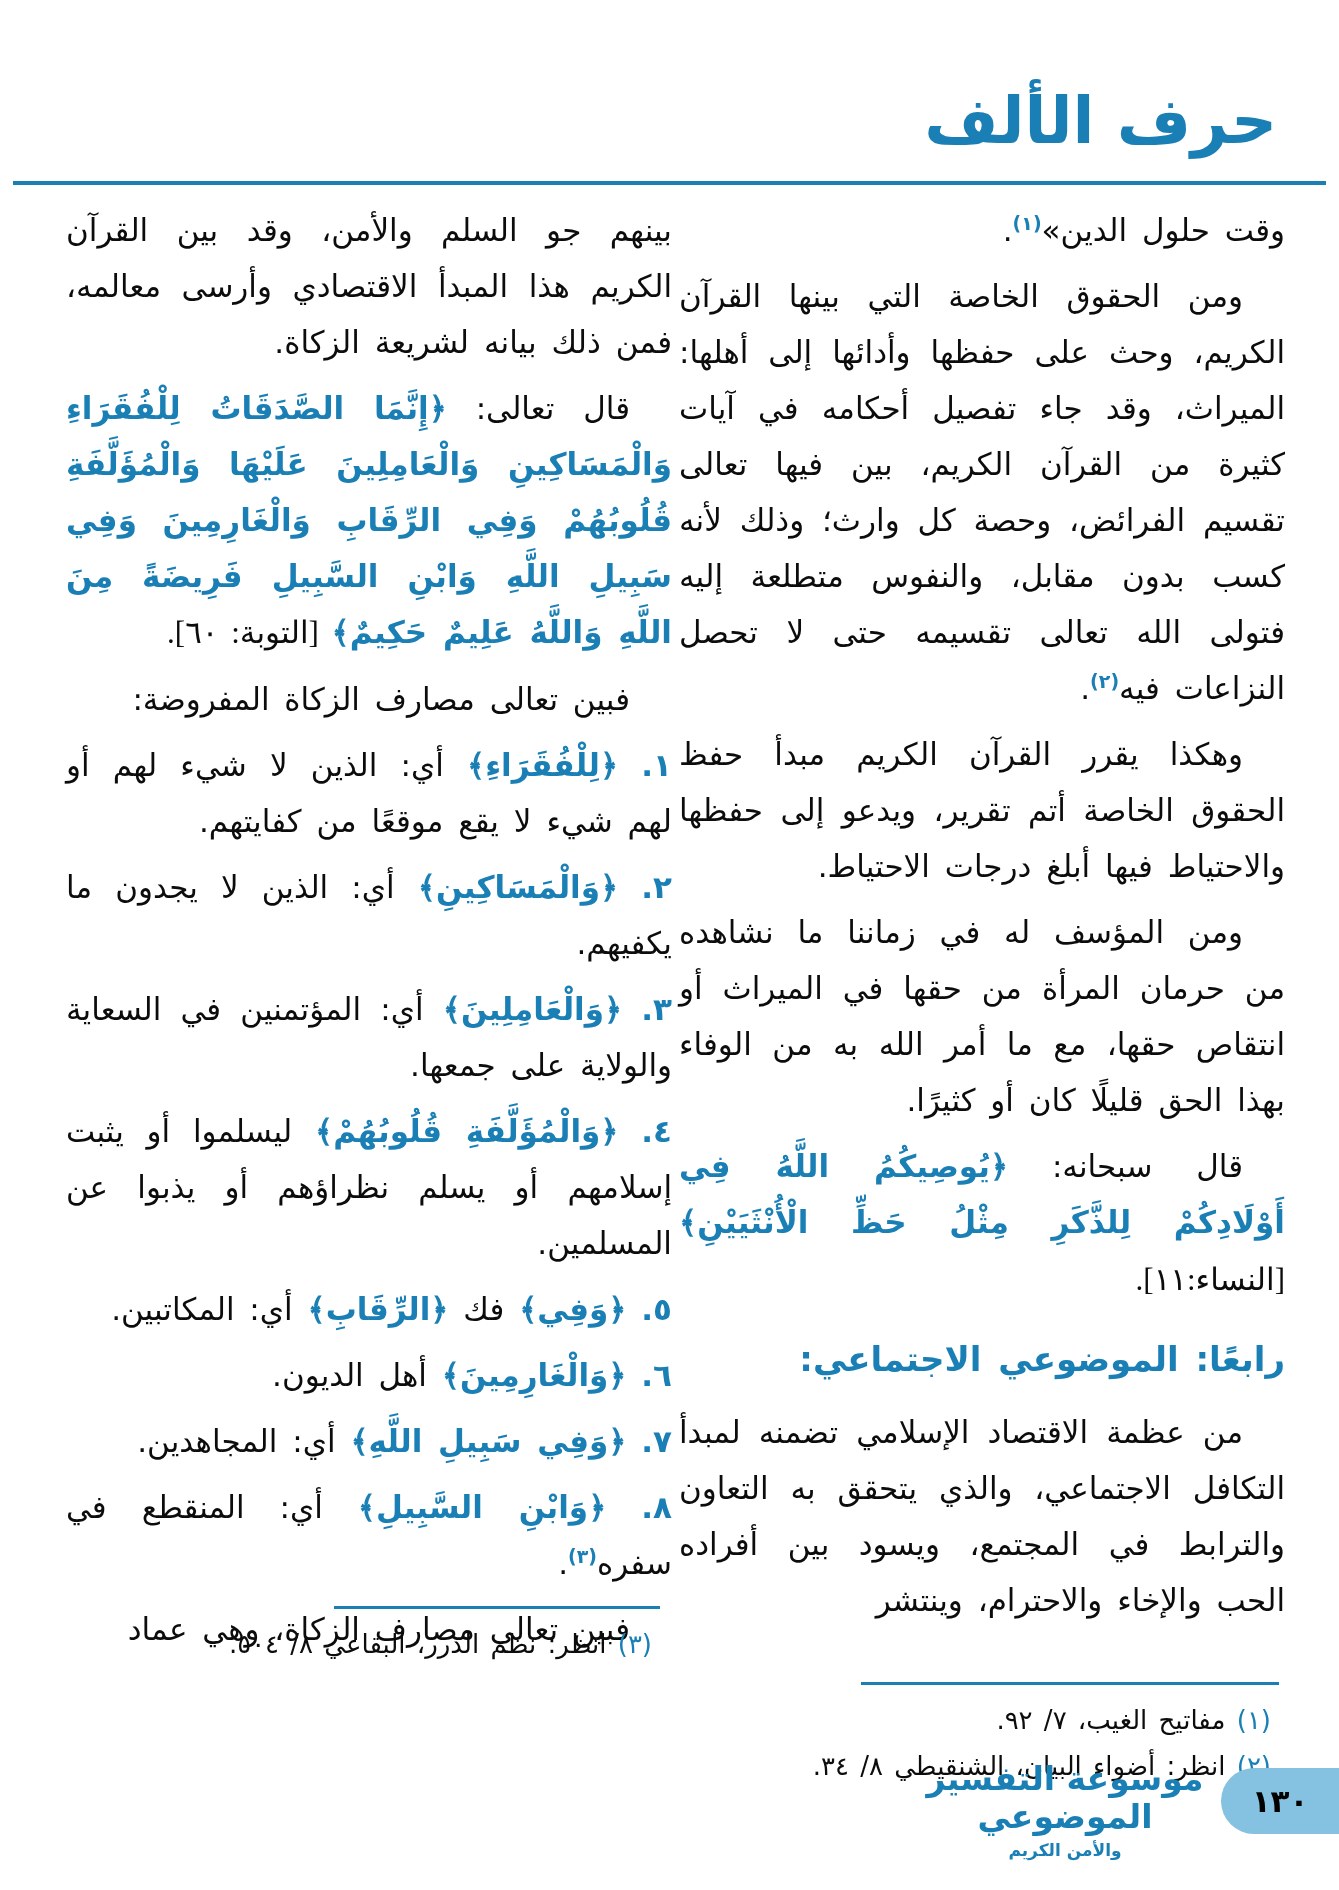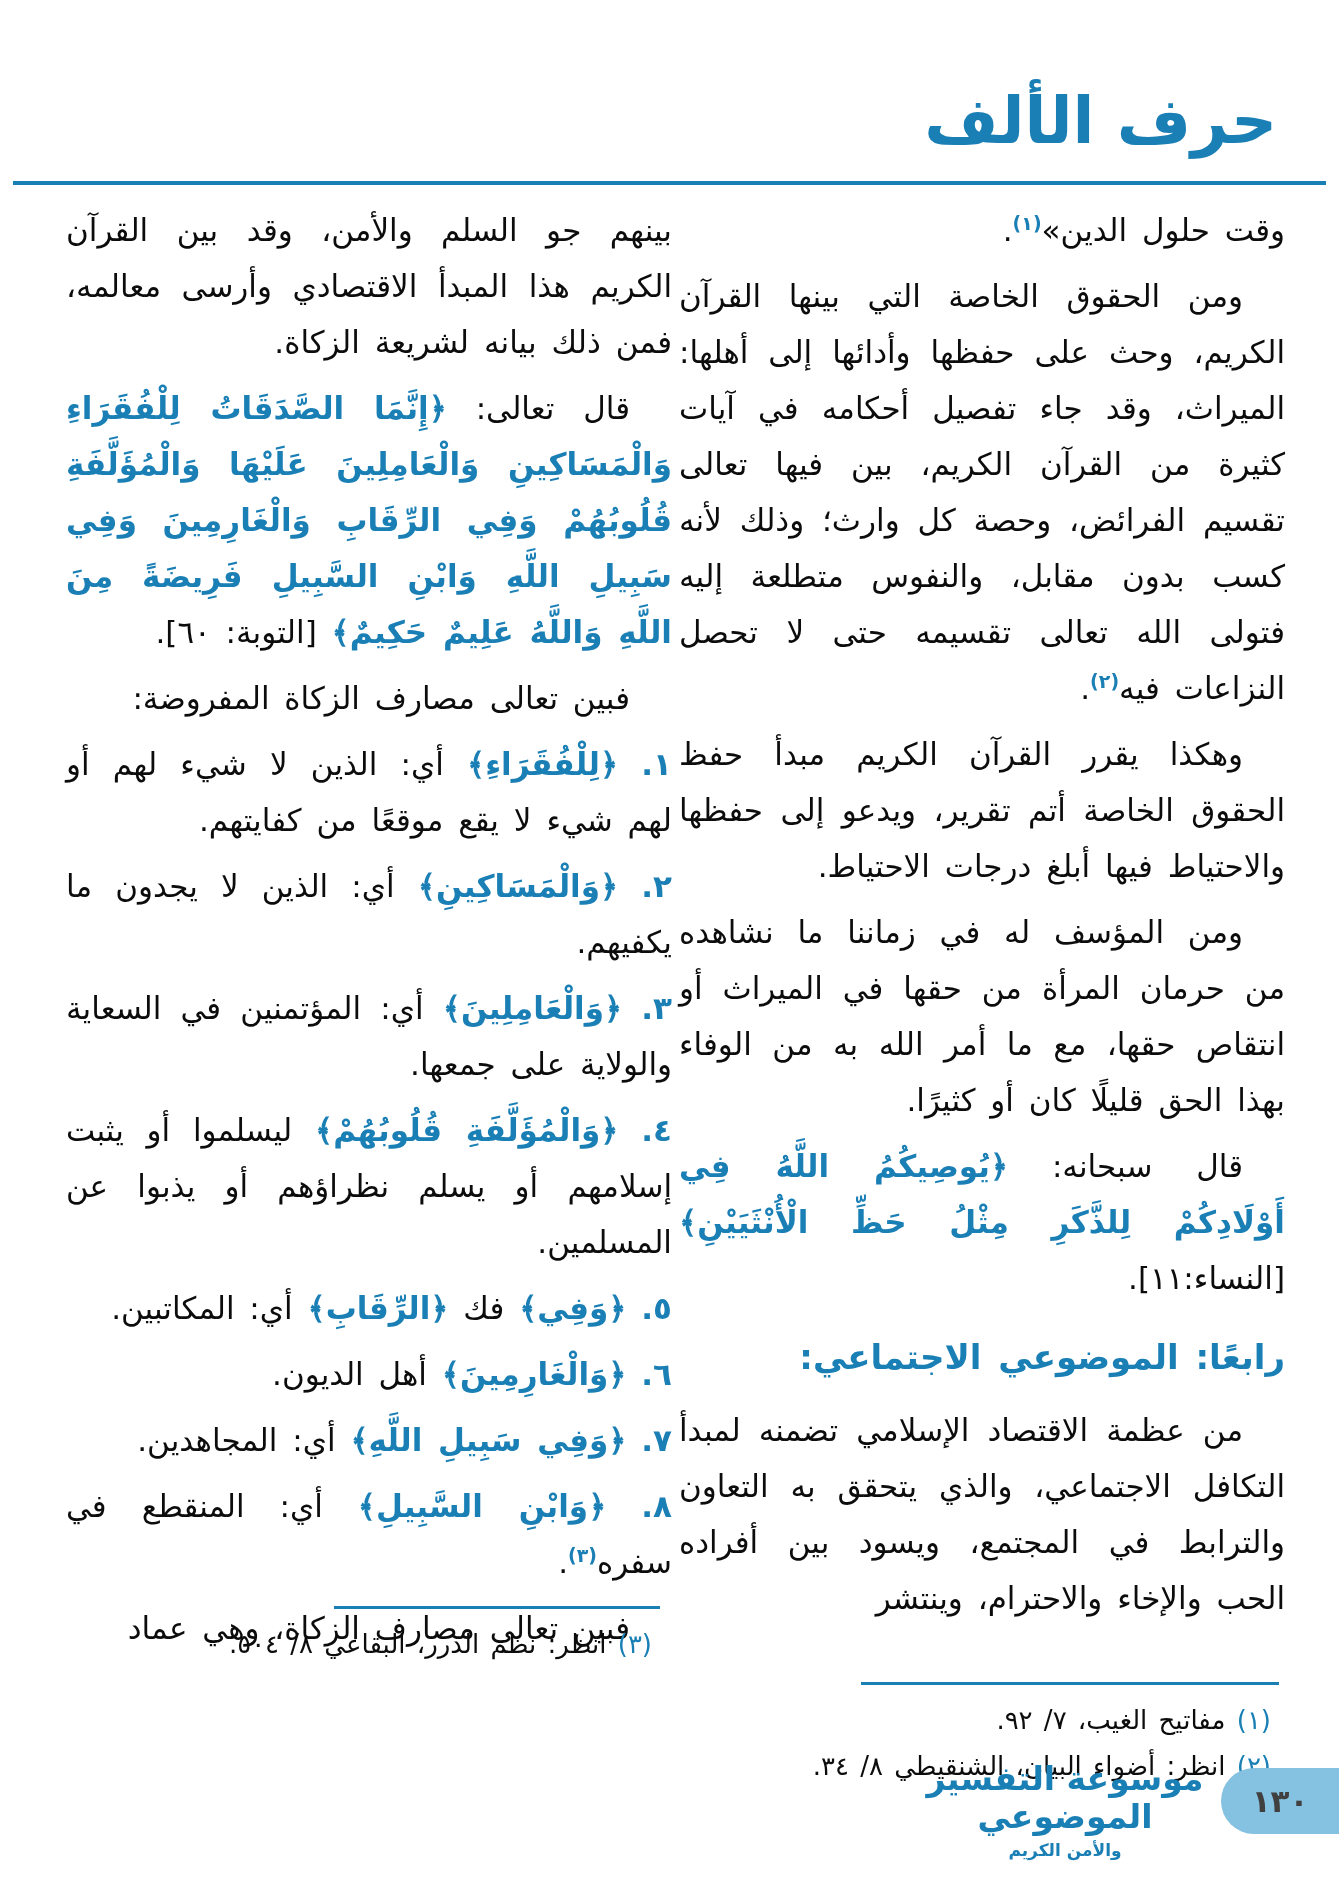--- a/index.html
+++ b/index.html
@@ -29,21 +29,21 @@
   .col-right{right:54px;}
   .col-left{left:66px;}
   .col p{margin:0 0 10px 0;}
   p.indent{text-indent:42px;}
   p.noindent{text-indent:0;}
   .quran{color:var(--accent);font-weight:bold;}
   .fn-ref{
     color:var(--accent);font-size:19px;vertical-align:super;line-height:0;
     font-weight:bold;
   }
-  .verse-ref{color:#0c0c0c;}
+  .verse-ref{color:#0c0c0c;font-family:Liberation Serif, serif;}
   .section-heading{
     color:var(--accent);font-size:34px;font-weight:bold;
     margin:28px 0 20px 0;line-height:1.4;
   }
   .list-item{margin:0 0 12px 0;}
   .num{color:var(--accent);font-weight:bold;}
   .footnotes{
     position:absolute;width:606px;font-size:26px;line-height:46px;
     text-align:right;word-spacing:3px;
   }
@@ -57,21 +57,21 @@
   .logo{
     position:absolute;top:1760px;right:134px;width:280px;
     text-align:center;color:var(--accent);
   }
   .logo-title{font-size:33px;font-weight:bold;line-height:1.15;letter-spacing:-1px;}
   .logo-sub{font-size:17px;font-weight:bold;margin-top:4px;}
   .page-pill{
     position:absolute;top:1768px;right:0;width:118px;height:66px;
     background:var(--pill);border-radius:40px 0 0 40px;
     display:flex;align-items:center;justify-content:center;
-    color:#404040;font-size:31px;font-weight:bold;
+    color:#000000;font-size:31px;font-weight:bold;
   }
 </style>
 </head>
 <body>
 
 <div class="header-title">حرف الألف</div>
 <div class="header-rule"></div>
 
 <div class="col col-right">
   <p class="noindent"><span>وقت حلول الدين»</span><sup class="fn-ref">(١)</sup><span>.</span></p>

